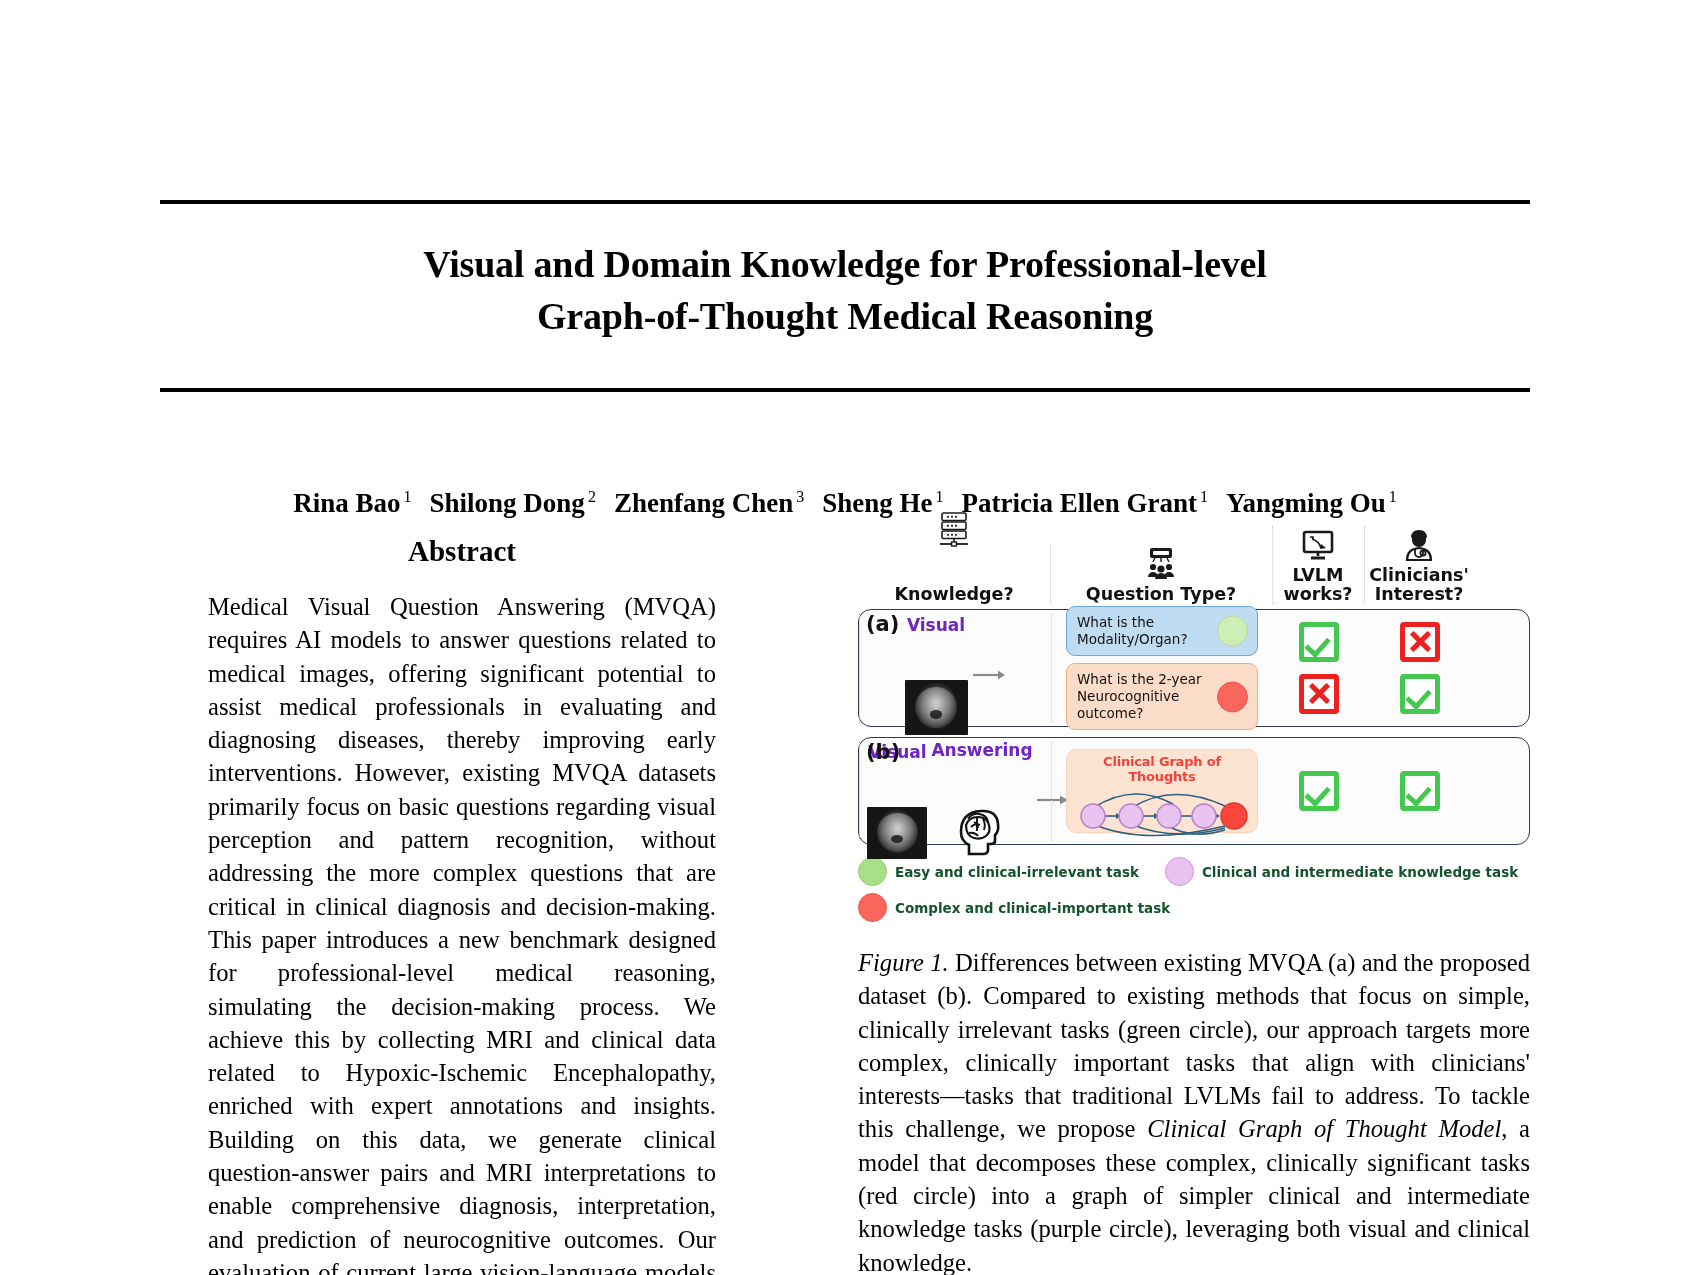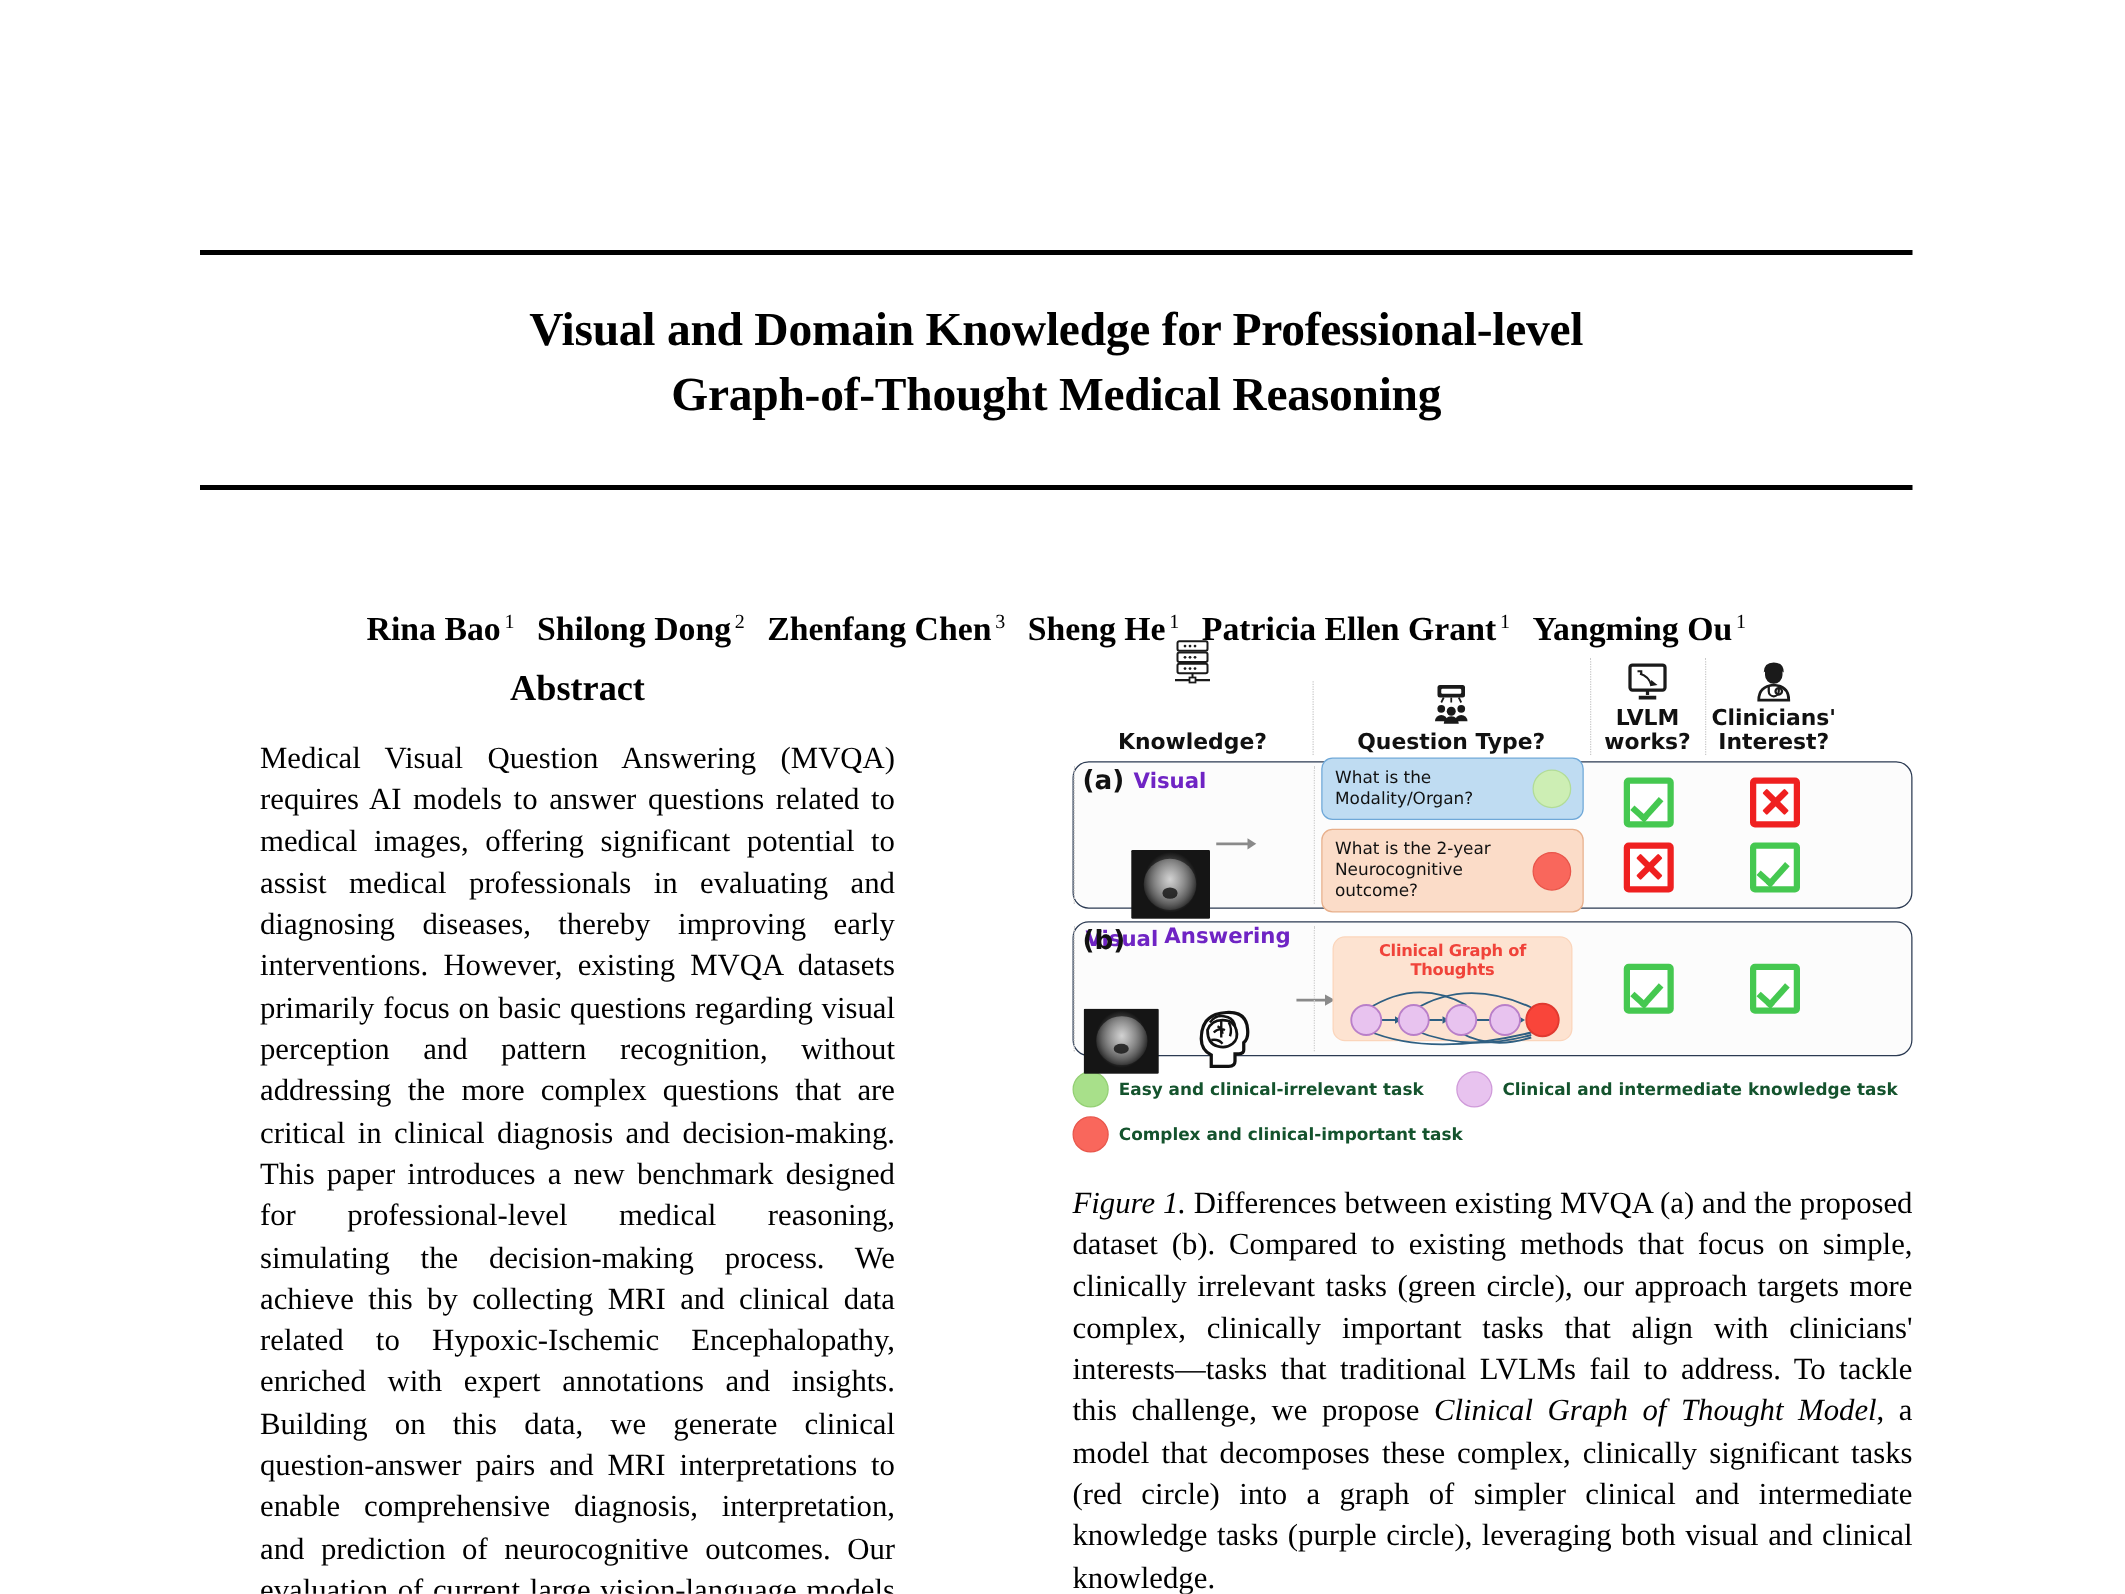--- a/index.html
+++ b/index.html
@@ -98,21 +98,21 @@
     background:radial-gradient(ellipse at 50% 40%, rgba(215,215,215,.95) 0%, rgba(150,150,150,.8) 40%, rgba(70,70,70,.5) 72%, rgba(0,0,0,0) 100%);
   }
   .mri::after{
     content:"";position:absolute;left:40%;top:55%;width:20%;height:16%;
     border-radius:50%;background:rgba(25,25,25,.85);
   }
 
   .arrow{display:flex;align-items:center;}
 
   .qbox{
-    position:relative;width:210px;box-sizing:border-box;
+    position:relative;width:192px;box-sizing:border-box;
     border-radius:9px;padding:7px 10px;
     font-family:"DejaVu Sans", sans-serif;font-size:13.5px;line-height:17px;color:#111;
   }
   .qbox.blue{background:#bfdcf2;border:1.3px solid #6fa8d8;}
   .qbox.peach{background:#fbdcc8;border:1.3px solid #e8b08c;}
   .qdot{
     position:absolute;right:9px;top:50%;transform:translateY(-50%);
     width:29px;height:29px;border-radius:50%;
   }
   .qdot.green{background:#cdeeb4;border:1.5px solid #b2dc97;}

